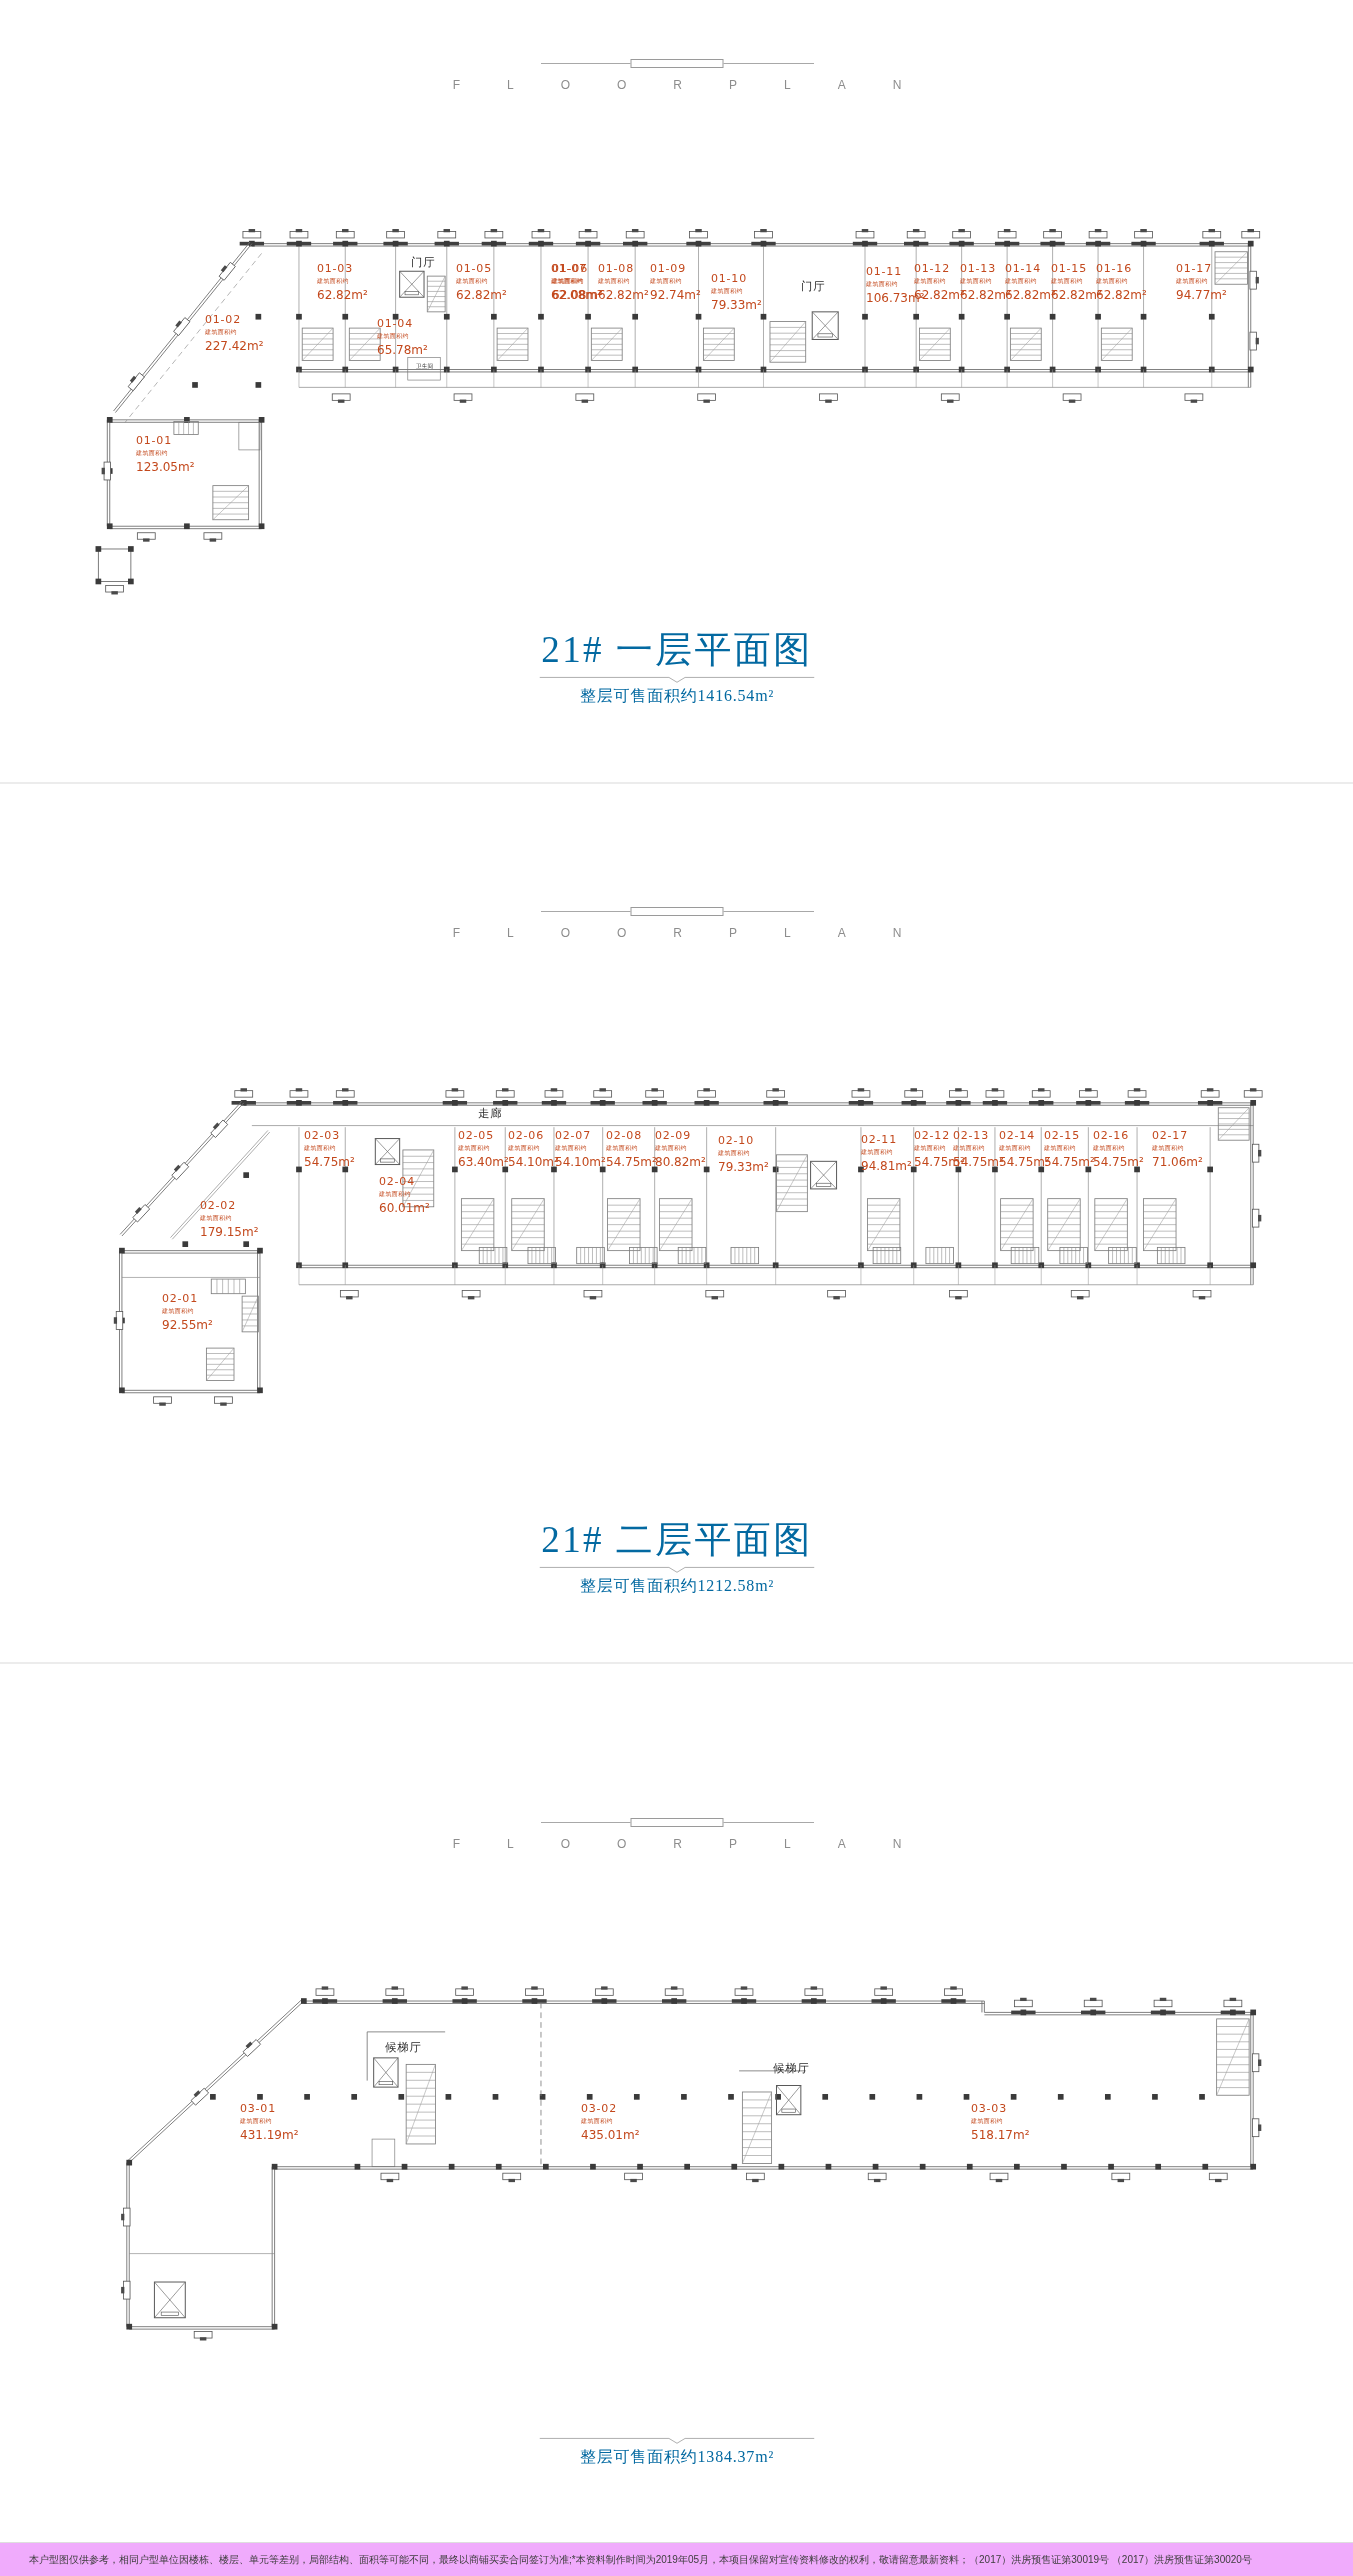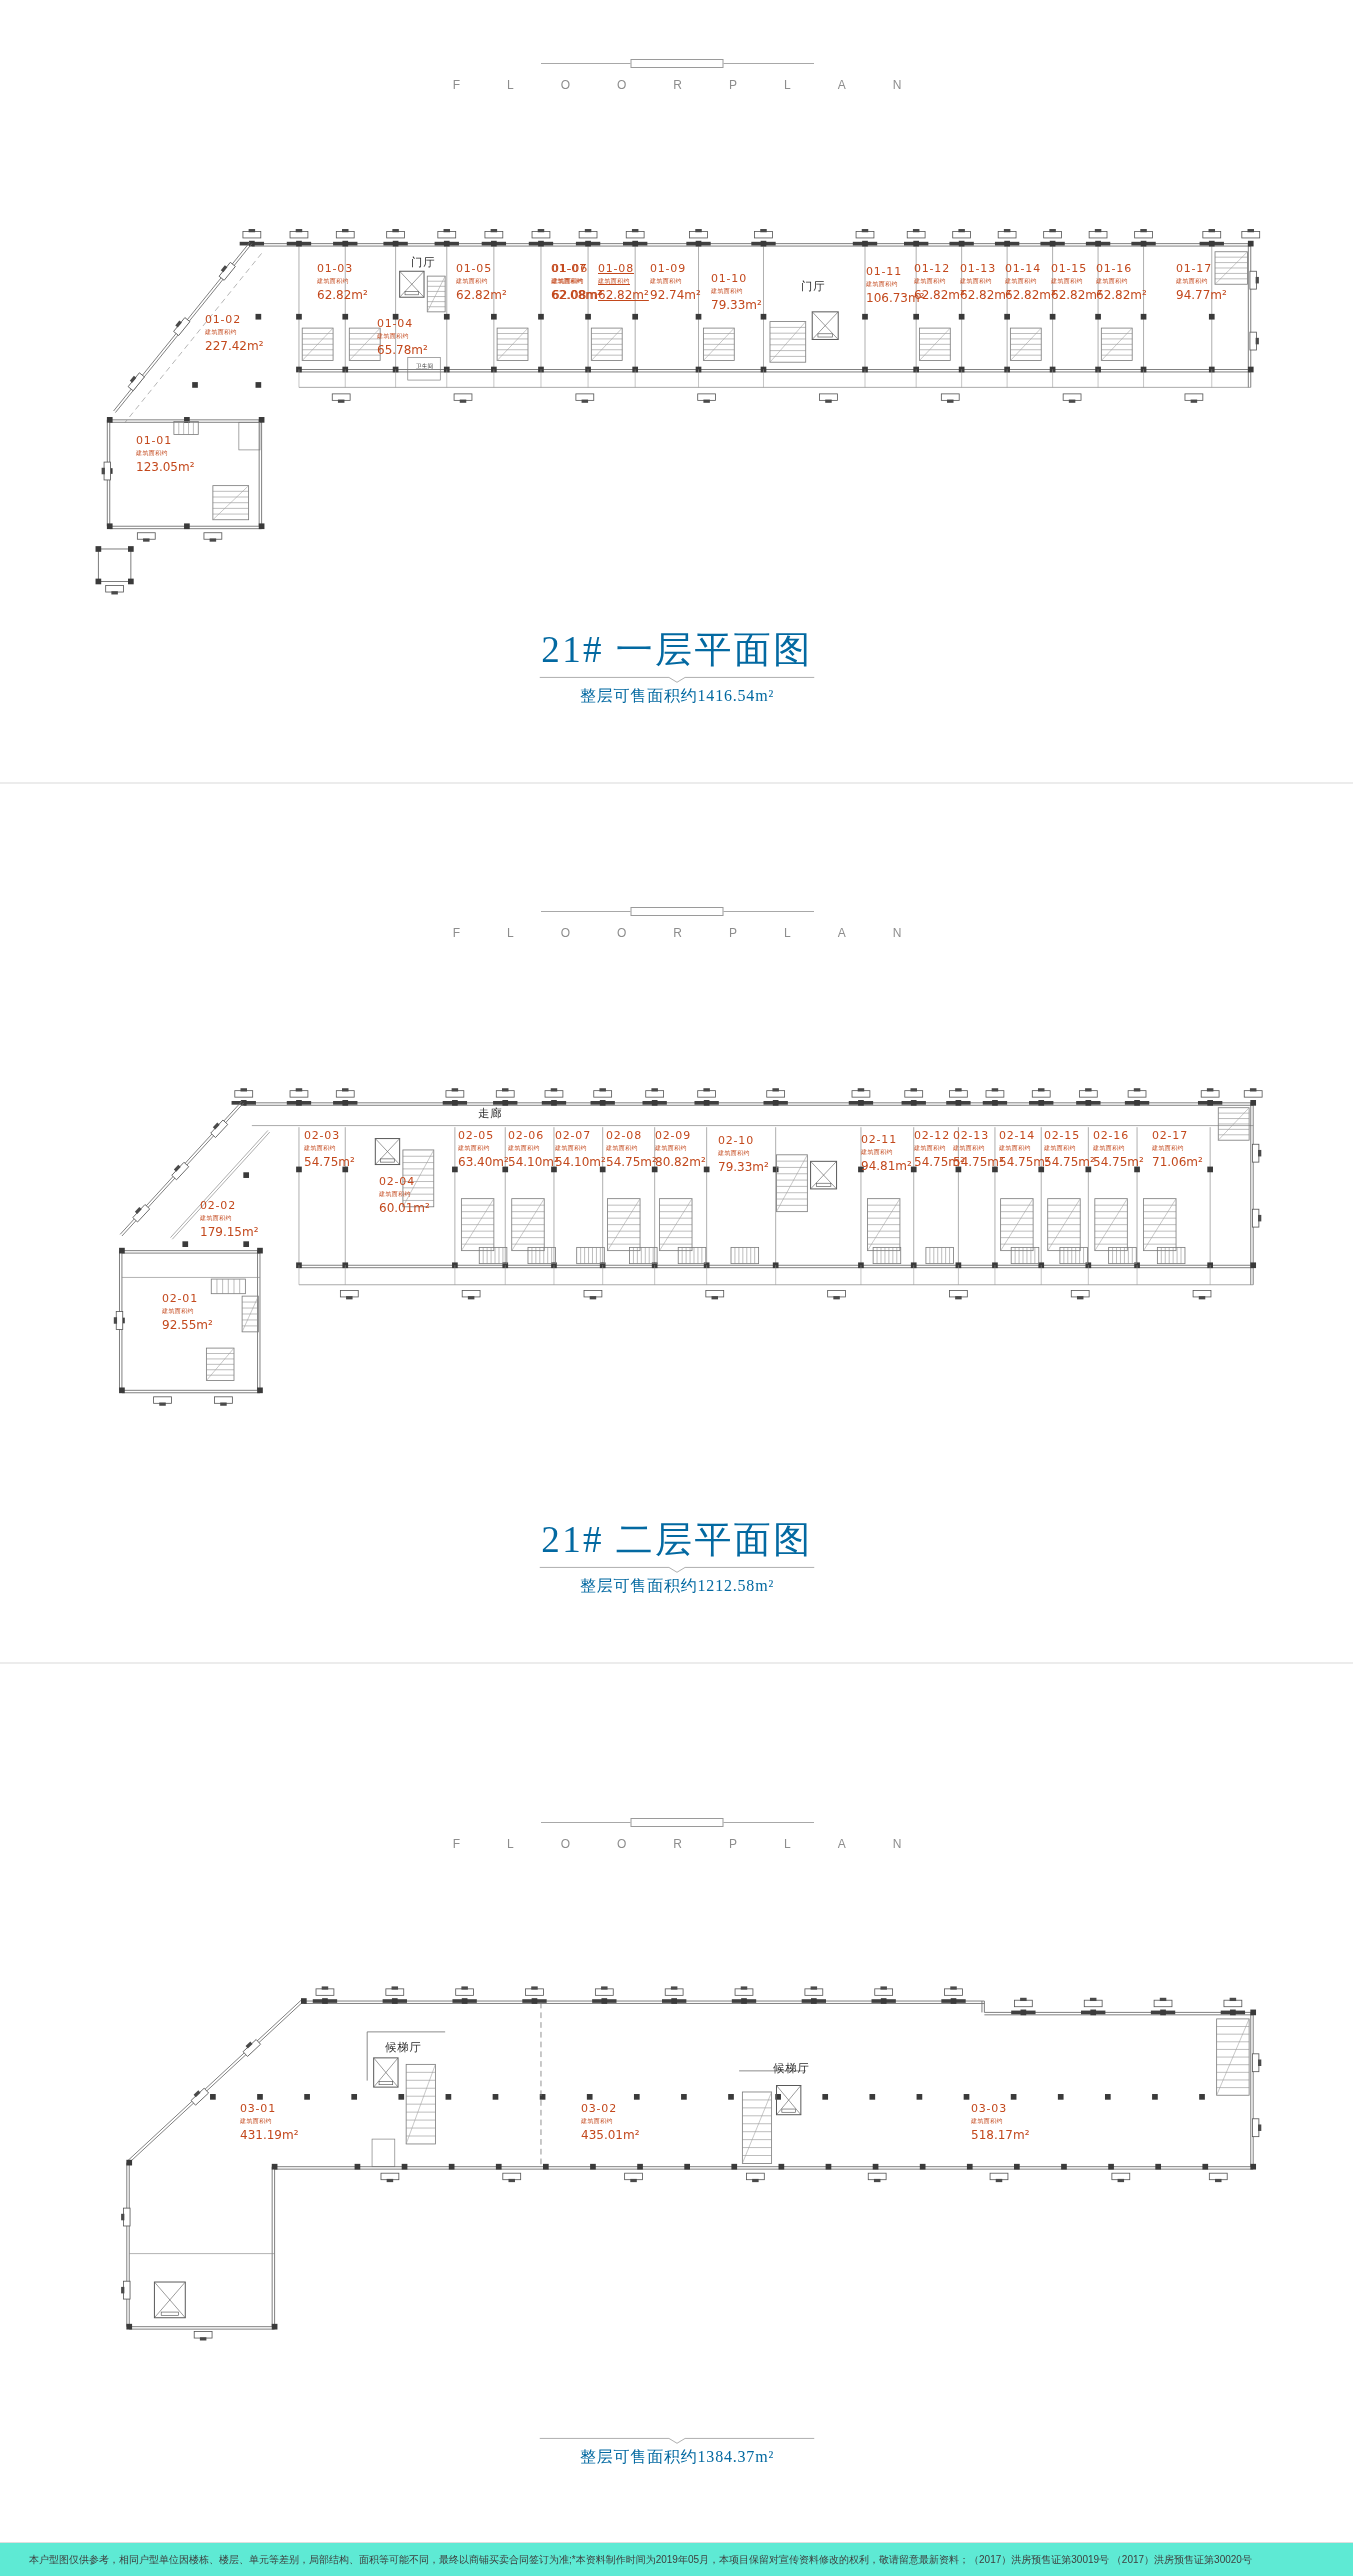--- a/index.html
+++ b/index.html
@@ -25,21 +25,21 @@
               font-family:"DejaVu Sans",sans-serif;pointer-events:none;}
   .unit-id{font-size:11px;letter-spacing:0.8px;line-height:12px;}
   .unit-cap{font-size:6px;line-height:8px;margin-top:2.4px;letter-spacing:0.4px;}
   .unit-area{font-size:12px;line-height:14px;margin-top:2.4px;}
   .room-label{position:absolute;color:#2e2e2e;font-size:11.4px;letter-spacing:0.8px;
               font-family:"DejaVu Sans",sans-serif;pointer-events:none;}
   .room-small{font-size:5.7px;letter-spacing:0;}
   
   .sec-div{position:absolute;left:0;width:100%;height:1.6px;background:#ececec;}
   #plan-svg{position:absolute;left:0;top:0;}
-  .footer{position:absolute;left:0;top:2542px;width:100%;height:34px;background:#5eead4;
+  .footer{position:absolute;left:0;top:2542px;width:100%;height:34px;background:#f0abfc;
           border-top:0.8px solid #dedede;display:flex;align-items:center;box-sizing:border-box;
           padding-left:29px;font-size:10px;color:#3e3e3e;white-space:nowrap;}
 </style>
 </head>
 <body>
 
 <svg id="plan-svg" width="1354" height="2576" viewBox="0 0 1667 3172">
     <line x1="310" y1="300" x2="1540" y2="300" stroke="#707070" stroke-width="1.1"></line>
     <line x1="310" y1="303" x2="1540" y2="303" stroke="#707070" stroke-width="1.1"></line>
     <line x1="368" y1="455" x2="1540" y2="455" stroke="#707070" stroke-width="1.1"></line>
@@ -1220,21 +1220,21 @@
     <div class="unit-label" style="left: 504px; top: 263px; margin-left: 48px;">
       <div class="unit-id">01-06</div>
       <div class="unit-cap">建筑面积约</div>
       <div class="unit-area">62.08m²</div>
     </div>
     <div class="unit-label" style="left: 551px; top: 263px;">
       <div class="unit-id">01-07</div>
       <div class="unit-cap">建筑面积约</div>
       <div class="unit-area">62.08m²</div>
     </div>
-    <div class="unit-label" style="left: 598px; top: 263px; text-decoration: underline;">
+    <div class="unit-label" style="left: 598px; top: 263px;">
       <div class="unit-id">01-08</div>
       <div class="unit-cap">建筑面积约</div>
       <div class="unit-area">62.82m²</div>
     </div>
     <div class="unit-label" style="left: 650px; top: 263px;">
       <div class="unit-id">01-09</div>
       <div class="unit-cap">建筑面积约</div>
       <div class="unit-area">92.74m²</div>
     </div>
     <div class="unit-label" style="left: 711px; top: 273px;">

